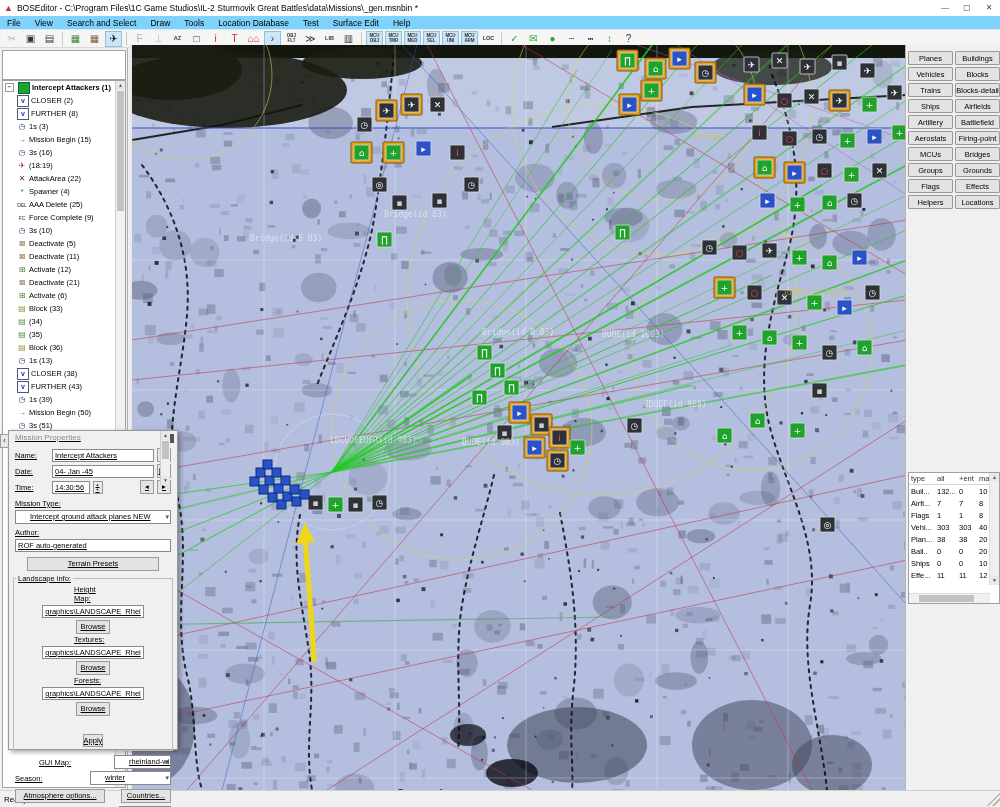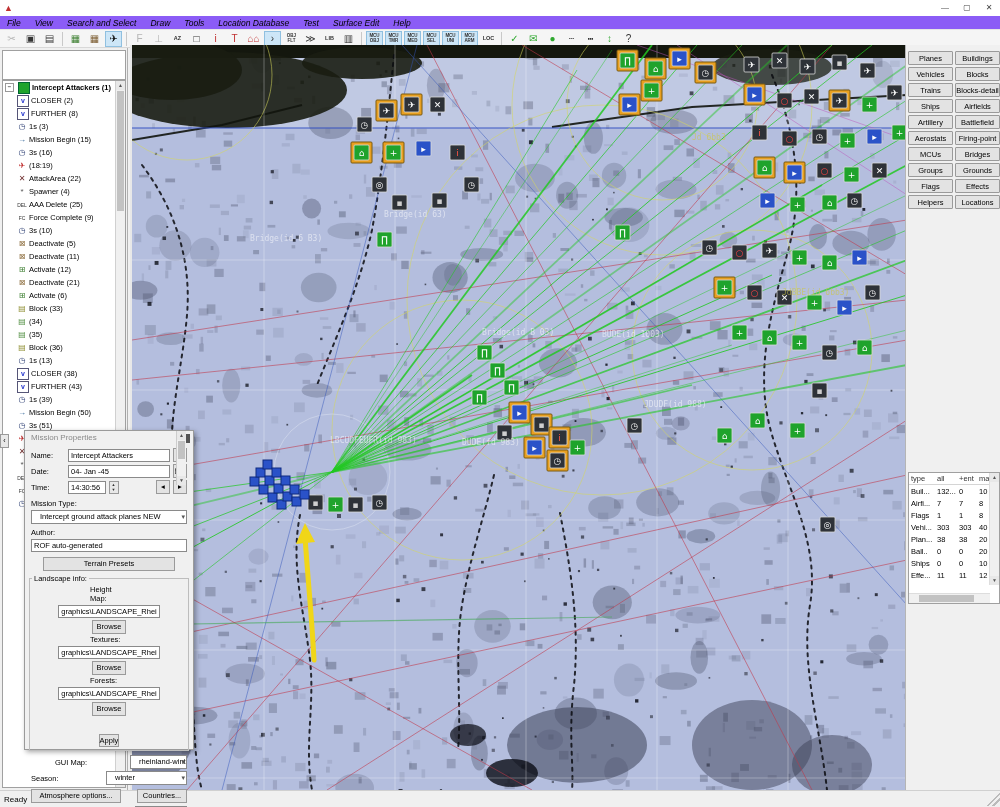--- a/index.html
+++ b/index.html
@@ -3,22 +3,22 @@
 <meta charset="utf-8">
 <style>
   html,body{margin:0;padding:0;background:#888;}
   #app{position:relative;width:1000px;height:807px;background:#f0f0f0;overflow:hidden;
        font-family:"Liberation Sans","DejaVu Sans",sans-serif;font-size:8px;color:#000;}
   
   #titlebar{position:absolute;left:0;top:0;width:1000px;height:16px;background:#fff;
             display:flex;align-items:center;gap:4px;padding-left:4px;box-sizing:border-box;font-size:8.5px;}
   #win-controls{margin-left:auto;display:flex;}
   .winbtn{width:22px;height:14px;text-align:center;line-height:14px;color:#444;font-size:8px;}
-  #menubar{position:absolute;left:0;top:16px;width:1000px;height:14px;background:#8b5cf6;
-           display:flex;align-items:center;font-size:8.5px;border-bottom:1px solid #e5e5e5;box-sizing:border-box;font-style:italic;}
+  #menubar{position:absolute;left:0;top:16px;width:1000px;height:14px;background:#7dd3fc;
+           display:flex;align-items:center;font-size:8.5px;border-bottom:1px solid #e5e5e5;box-sizing:border-box;}
   .menu-item{padding:0 7px;height:14px;line-height:14px;}
   #toolbar{position:absolute;left:0;top:30px;width:1000px;height:18px;background:#f5f5f5;
            display:flex;align-items:center;padding-left:2px;box-sizing:border-box;border-bottom:1px solid #d8d8d8;}
   .tbtn{min-width:17px;height:16px;margin:0 1px;display:flex;align-items:center;justify-content:center;
         flex-direction:column;font-size:10px;line-height:1;border:1px solid transparent;box-sizing:border-box;color:#333;}
   .tbtn.active{background:#cde6f7;border-color:#90c0e0;}
   .tbtn.disabled{color:#b5b5b5;}
   .tbtn .t2{font-size:4.5px;font-weight:bold;letter-spacing:0;}
   .tbtn.textbtn{font-size:5.5px;font-weight:bold;}
   .tsep{width:1px;height:14px;background:#c9c9c9;margin:0 3px;}
@@ -43,33 +43,33 @@
   .rbtn{height:12px;background:#e3e3e3;border:1px solid #9a9a9a;font-size:7.5px;display:flex;align-items:center;justify-content:center;border-radius:1px;}
   #rp-table{position:absolute;left:2px;top:427px;width:90px;height:130px;background:#fff;border:1px solid #a0a0a0;font-size:7.5px;}
   #rp-table .hd{display:flex;border-bottom:1px solid #d5d5d5;background:#fff;font-weight:normal;color:#333;}
   #rp-table .cell{padding:1px 2px;box-sizing:border-box;white-space:nowrap;overflow:hidden;}
   #rp-table .c0{width:26px;} #rp-table .c1{width:22px;} #rp-table .c2{width:20px;} #rp-table .c3{width:14px;}
   #rp-table .rw{display:flex;height:12px;line-height:11px;}
   #rt-vscroll{position:absolute;right:0;top:0;width:9px;height:112px;background:#f0f0f0;border-left:1px solid #ddd;}
   #rt-hscroll{position:absolute;left:0;bottom:0;width:81px;height:9px;background:#f0f0f0;border-top:1px solid #ddd;}
   #rt-hscroll .sthumb{top:1px;left:10px;height:7px;width:55px;}
   
-  #dialog{position:absolute;left:24px;top:430px;width:170px;height:320px;background:#f0f0f0;
-          border:1px solid #9a9a9a;box-shadow:2px 2px 5px rgba(0,0,0,.35);font-size:7.5px;z-index:10;box-sizing:border-box;}
+  #dialog{position:absolute;left:8px;top:430px;width:170px;height:320px;background:#f0f0f0;
+          border:1px solid #9a9a9a;box-shadow:2px 2px 5px rgba(0,0,0,.35);font-size:7.5px;z-index:10;box-sizing:border-box;text-decoration:underline;}
   #dlg-title{height:13px;color:#8a8a8a;padding:2px 0 0 6px;font-size:8px;}
   #dlg-close{position:absolute;right:3px;top:3px;width:9px;height:9px;background:#555;}
   .drow{display:flex;align-items:center;margin:2px 6px 2px 6px;gap:3px;}
   .dlabel{width:34px;flex:none;}
   .dinput{flex:1;height:11px;background:#fff;border:1px solid #8a8a8a;padding:0 2px;line-height:11px;
           white-space:nowrap;overflow:hidden;font-size:7.5px;}
   .dbtn{background:#e3e3e3;border:1px solid #9a9a9a;height:12px;line-height:11px;text-align:center;font-size:7.5px;}
   .sq{width:12px;flex:none;}
   .spin{width:8px;flex:none;height:11px;display:flex;flex-direction:column;border:1px solid #9a9a9a;background:#e8e8e8;}
   .spin div{flex:1;font-size:4px;line-height:5px;text-align:center;color:#333;}
-  .dselect{flex:1;height:12px;background:#fff;border:1px solid #8a8a8a;line-height:12px;padding:0 8px;position:relative;white-space:nowrap;overflow:hidden;}
+  .dselect{flex:1;height:12px;background:#fff;border:1px solid #8a8a8a;line-height:12px;padding:0 14px;position:relative;white-space:nowrap;overflow:hidden;}
   .dselect:after{content:"▾";position:absolute;right:1px;top:0;color:#555;font-size:7px;}
   fieldset{border:1px solid #bdbdbd;margin:3px 4px;padding:1px 2px 2px 2px;}
   legend{font-size:7.5px;padding:0 2px;}
   .frow{display:flex;align-items:center;gap:2px;margin:1px 0;flex-direction:column;}
   .frow .dlabel{width:38px;}
   .browse{width:32px;flex:none;}
   #dlg-desc{margin:2px 6px;height:56px;background:#fff;border:1px solid #8a8a8a;position:relative;
             font-size:6.8px;line-height:8.5px;padding:1px 11px 1px 3px;overflow:hidden;white-space:pre-wrap;word-break:break-all;box-sizing:border-box;}
   #desc-scroll{position:absolute;right:0;top:0;width:9px;height:100%;background:#f0f0f0;border-left:1px solid #ccc;}
   #collapse-btn{position:absolute;left:0;top:434px;width:9px;height:14px;background:#e8e8e8;border:1px solid #9a9a9a;
@@ -82,20 +82,21 @@
   #grip{width:14px;height:14px;margin-left:4px;
         background:linear-gradient(135deg,transparent 50%,#bbb 50%,#bbb 60%,transparent 60%,transparent 70%,#bbb 70%,#bbb 80%,transparent 80%);}
 </style>
 </head>
 <body>
 
 <div id="app">
 
   <div id="titlebar">
     <span style="color:#c03030;font-size:9px;">▲</span>
+    <span>BOSEditor - C:\Program Files\1C Game Studios\IL-2 Sturmovik Great Battles\data\Missions\_gen.msnbin *</span>
     <span id="win-controls">
       <span class="winbtn">—</span>
       <span class="winbtn">▢</span>
       <span class="winbtn">✕</span>
     </span>
   </div>
 
   <div id="menubar">
       <div class="menu-item">File</div>
       <div class="menu-item">View</div>

